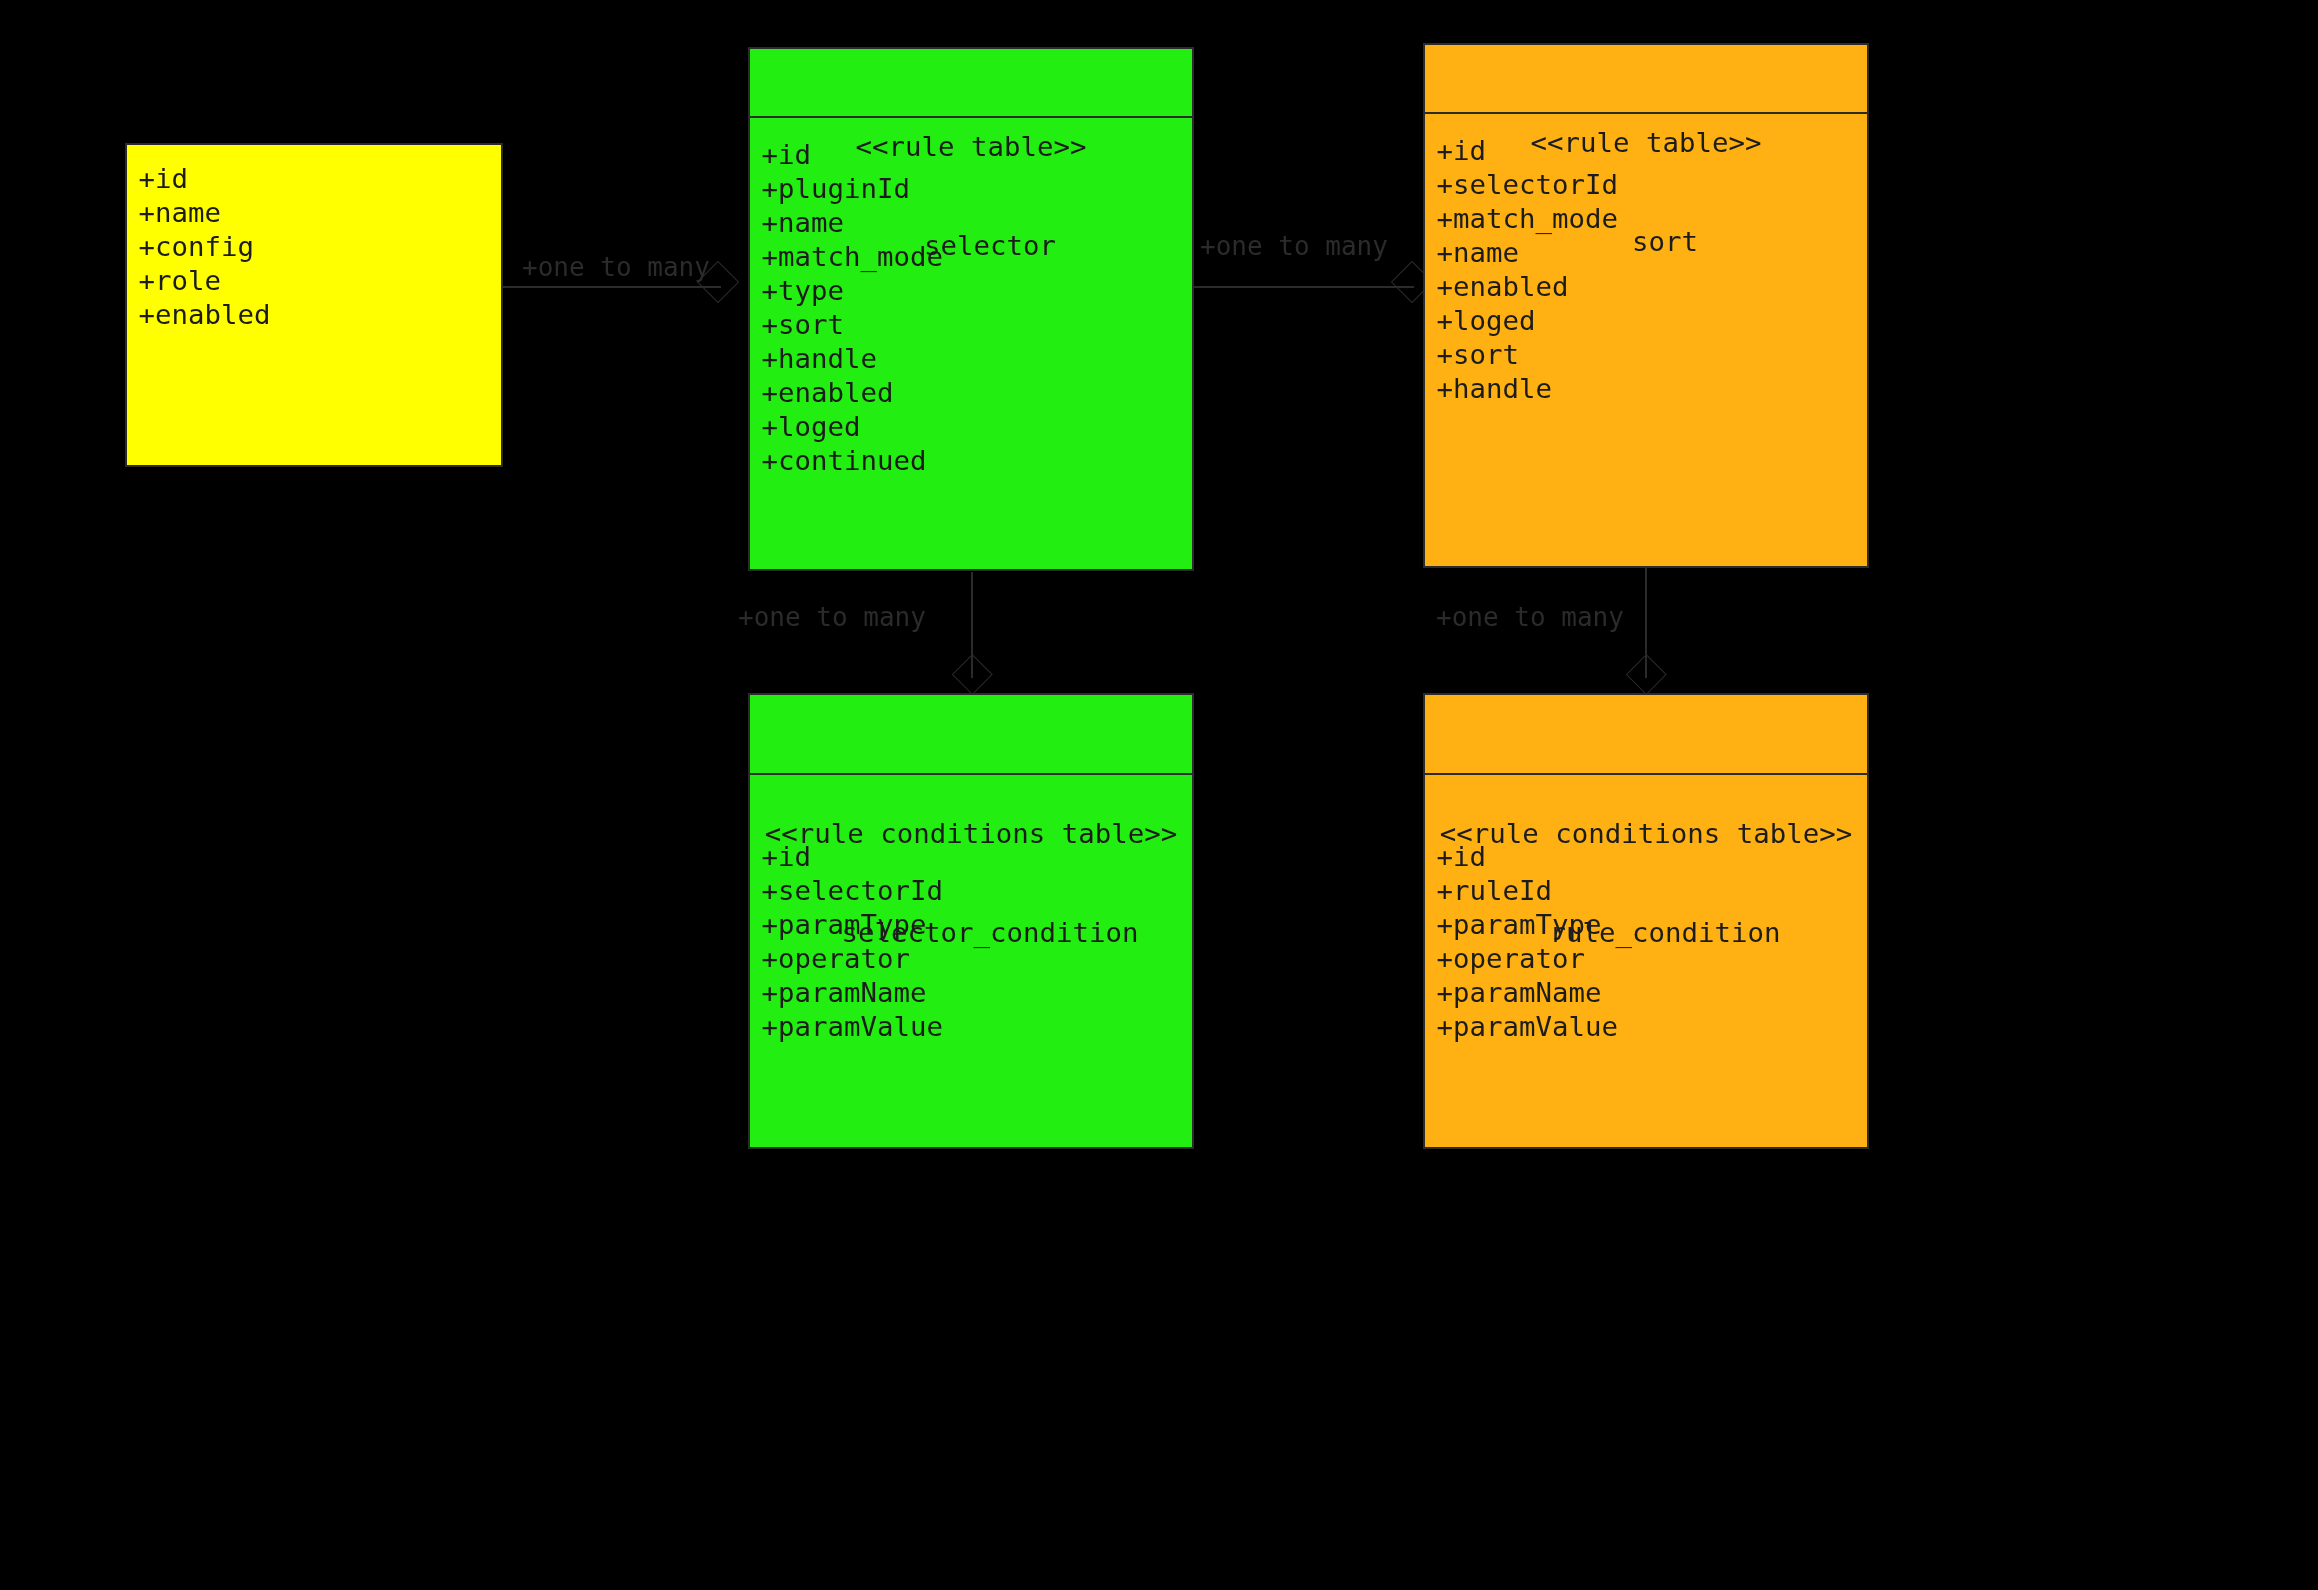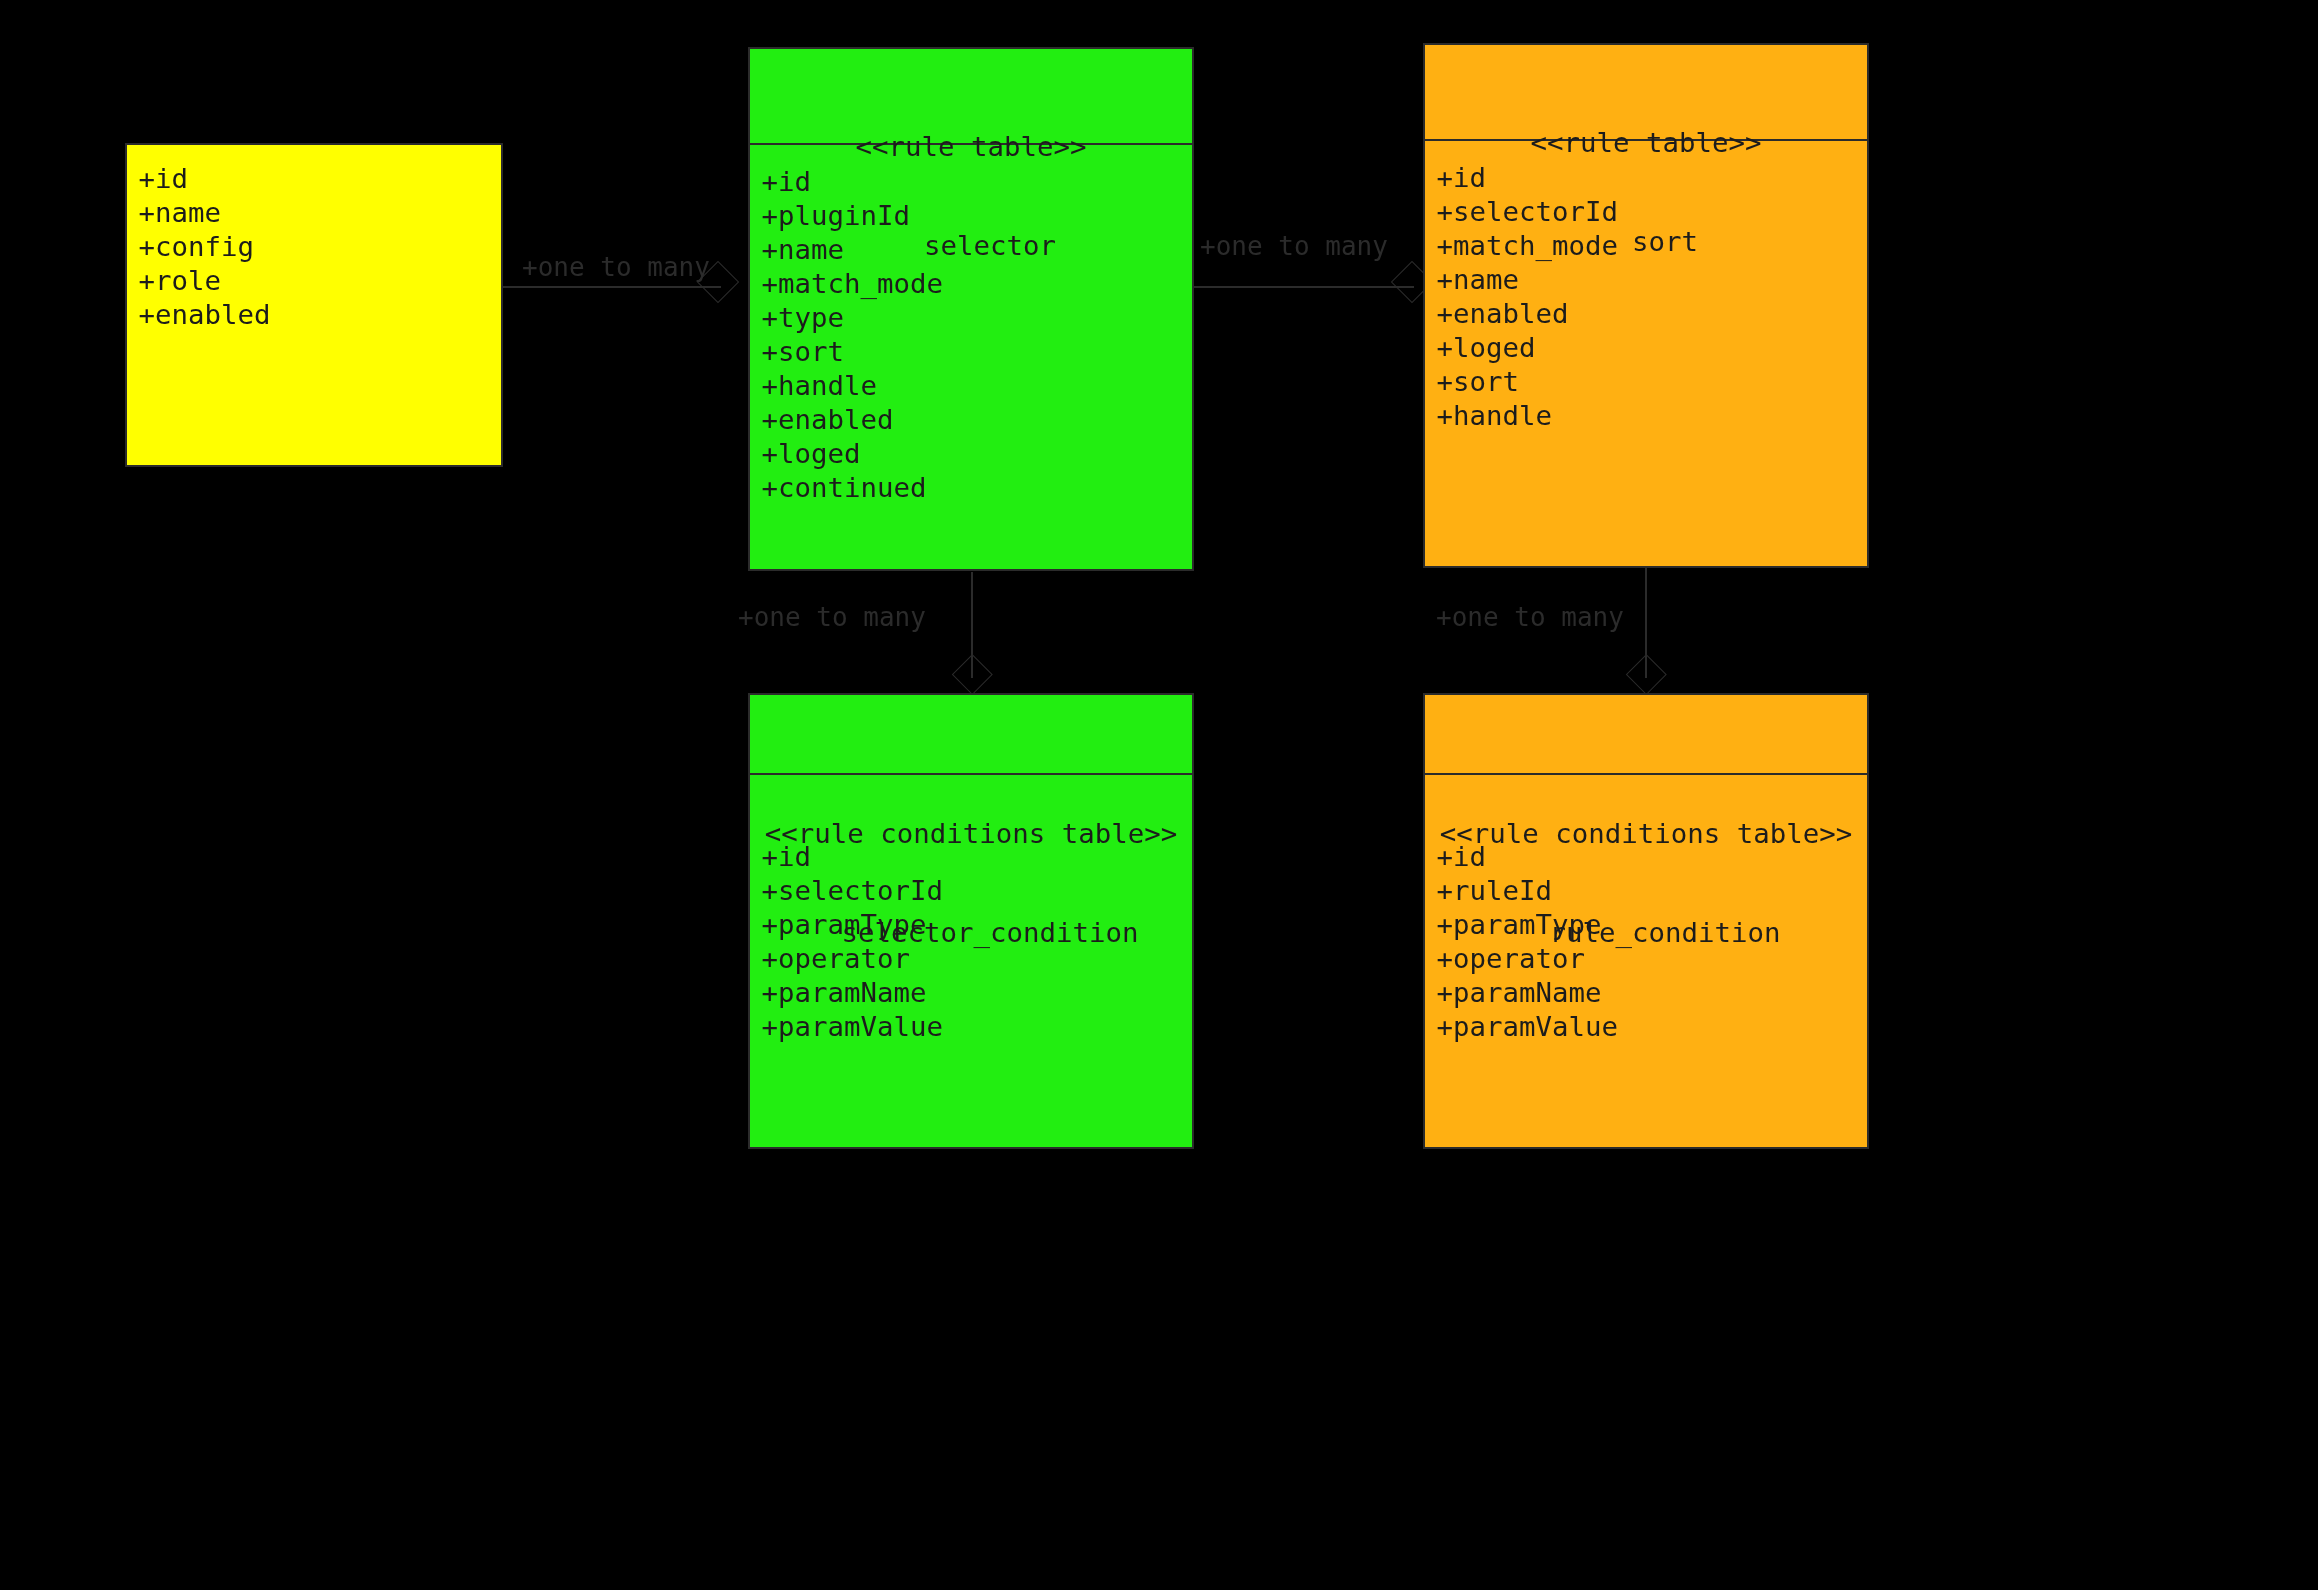--- a/index.html
+++ b/index.html
@@ -48,21 +48,21 @@
     border-radius: 6px;
   }
 
   
   .fill-plugin   { background: #FFFF00; }
   .fill-selector { background: #22EE11; }
   .fill-rule     { background: #FFB012; }
 
   
   .hdr-plugin   { height: 76px;  padding-top: 18.3px; }
-  .hdr-main     { height: 96px;  padding-top: 15px; }
+  .hdr-main     { height: 69px;  padding-top: 15px; }
   .hdr-cond     { height: 80px;  padding-top: 56px; }
 
   
   .body-plugin  { padding-top: 16.6px; }
   .body-main    { padding-top: 20px; }
   .body-cond    { padding-top: 65px; }
 
   
   .edge-line {
     position: absolute;

